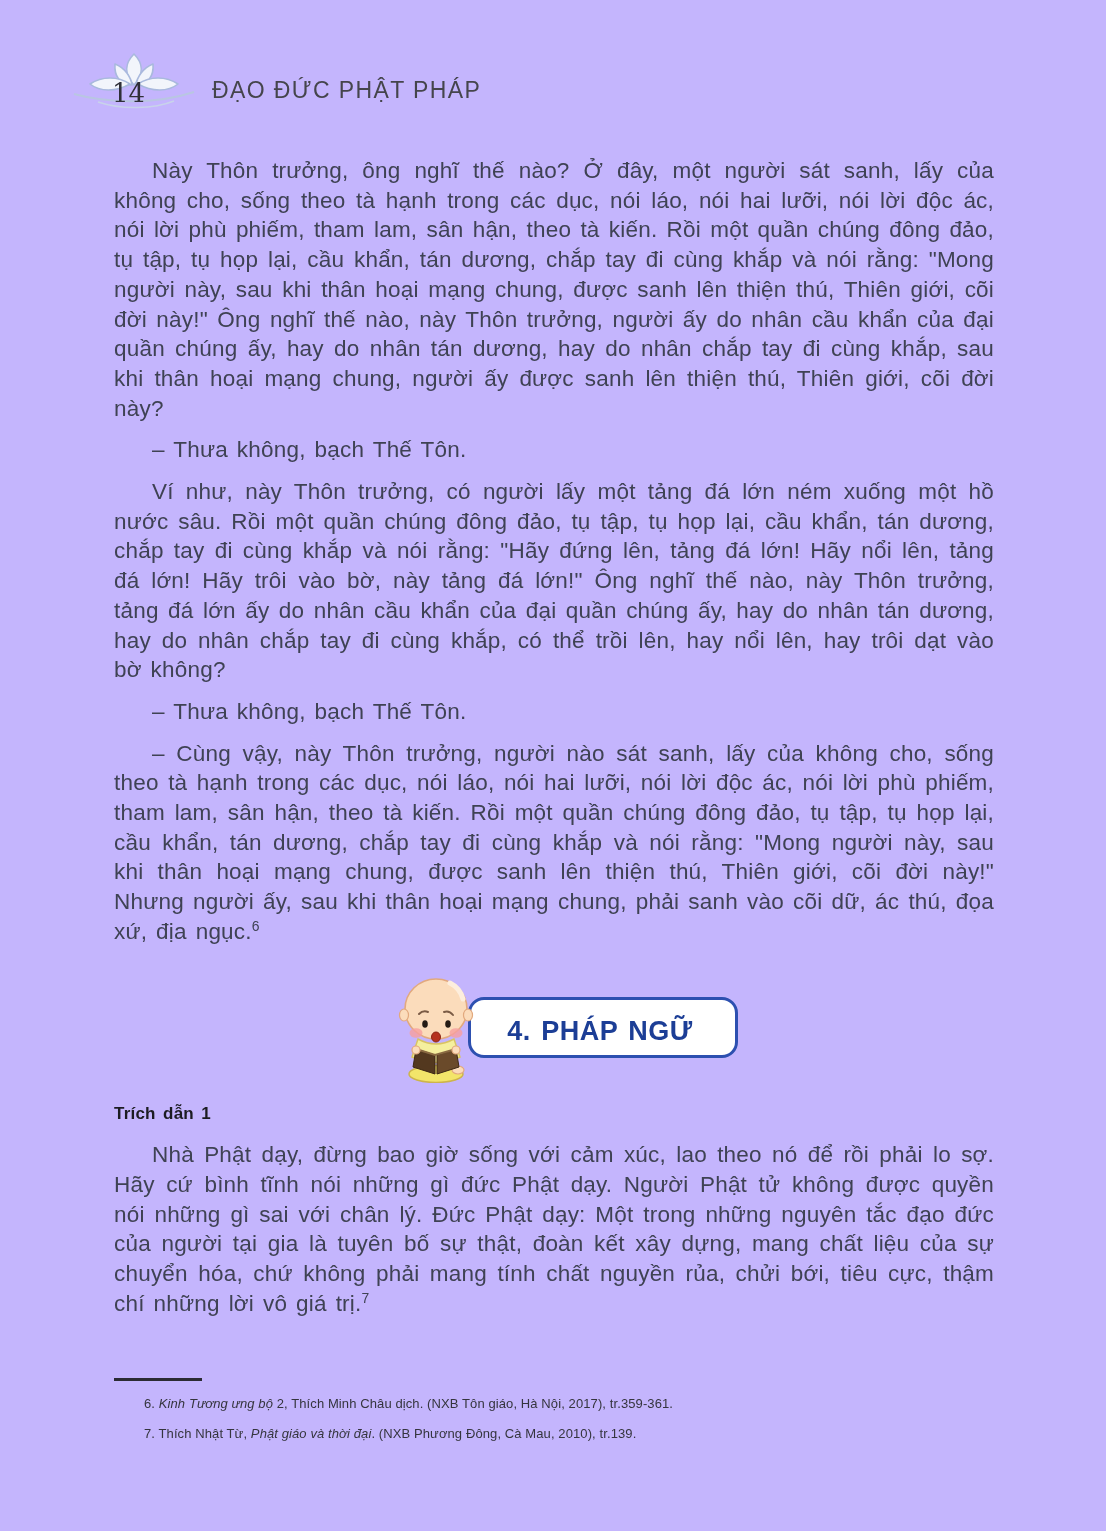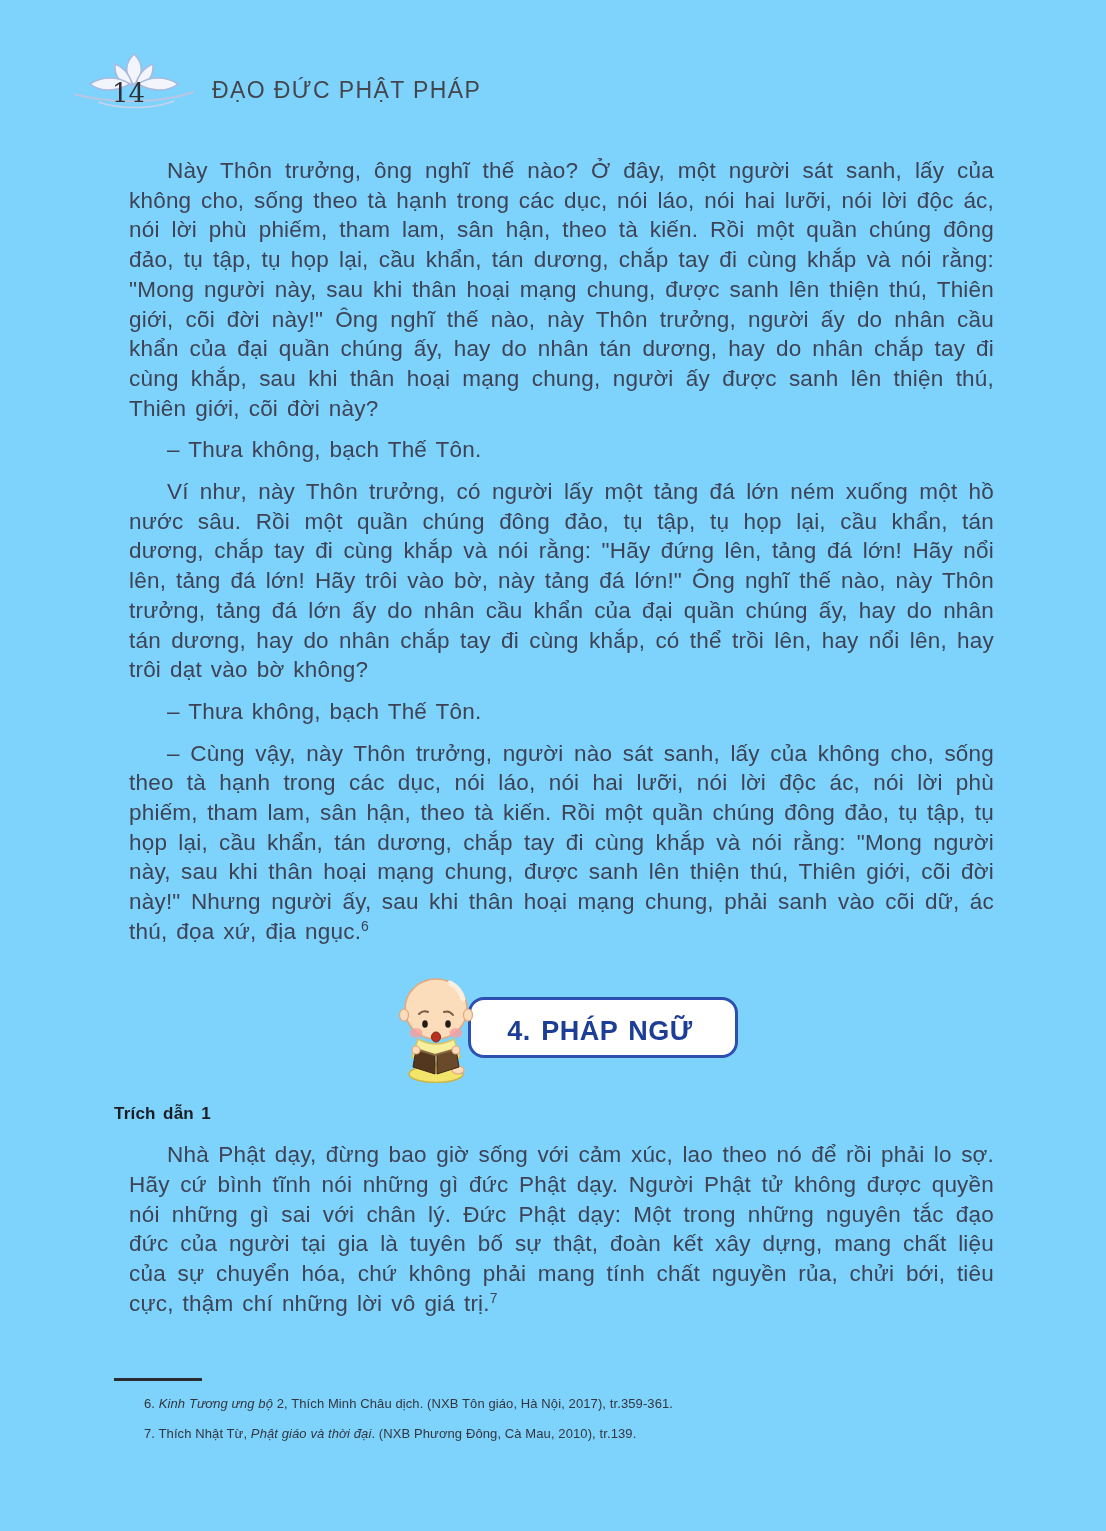--- a/index.html
+++ b/index.html
@@ -1,17 +1,17 @@
 <!DOCTYPE html>
 <html><head>
 <meta charset="utf-8">
 <style>
   html,body { margin:0; padding:0; background:#ffffff; }
   .page {
-    position:relative; width:1106px; height:1531px; background:#7dd3fc;
+    position:relative; width:1106px; height:1531px; background:#c4b5fd;
     overflow:hidden;
     font-family:"Liberation Sans","DejaVu Sans",sans-serif;
   }
   
   .header { position:absolute; top:50px; left:70px; display:flex; align-items:flex-end; }
   .lotus-wrap { position:relative; width:128px; height:66px; }
   .page-num {
     position:absolute; left:42px; top:28px;
     font-family:"DejaVu Serif","Liberation Serif",serif;
     font-size:26px; color:#2f2f38;
@@ -19,21 +19,21 @@
   .book-title {
     margin:0 0 12px 14px; font-size:23px; letter-spacing:1.4px;
     color:#45454c; font-weight:400;
   }
   
   .content {
     position:absolute; top:156px; left:114px; width:880px;
     color:#3f4254; font-size:22.5px; line-height:29.7px;
     text-align:justify; word-spacing:2.5px; letter-spacing:0.2px;
   }
-  .para { margin:0 0 12px 15px; text-indent:38px; }
+  .para { margin:0 0 12px 0; text-indent:38px; }
   .para sup { font-size:0.62em; line-height:0; }
   
   .badge-row {
     display:flex; justify-content:center; align-items:center;
     margin:26px 0 8px 0; height:110px; text-indent:0; transform:translateX(10px);
   }
   .monk-box { width:94px; height:110px; margin-right:-16px; position:relative; z-index:2; }
   .badge {
     background:#ffffff; border:3.5px solid #2d50b0; border-radius:16px;
     padding:17px 42px 9px 36px; font-size:27px; font-weight:bold;

